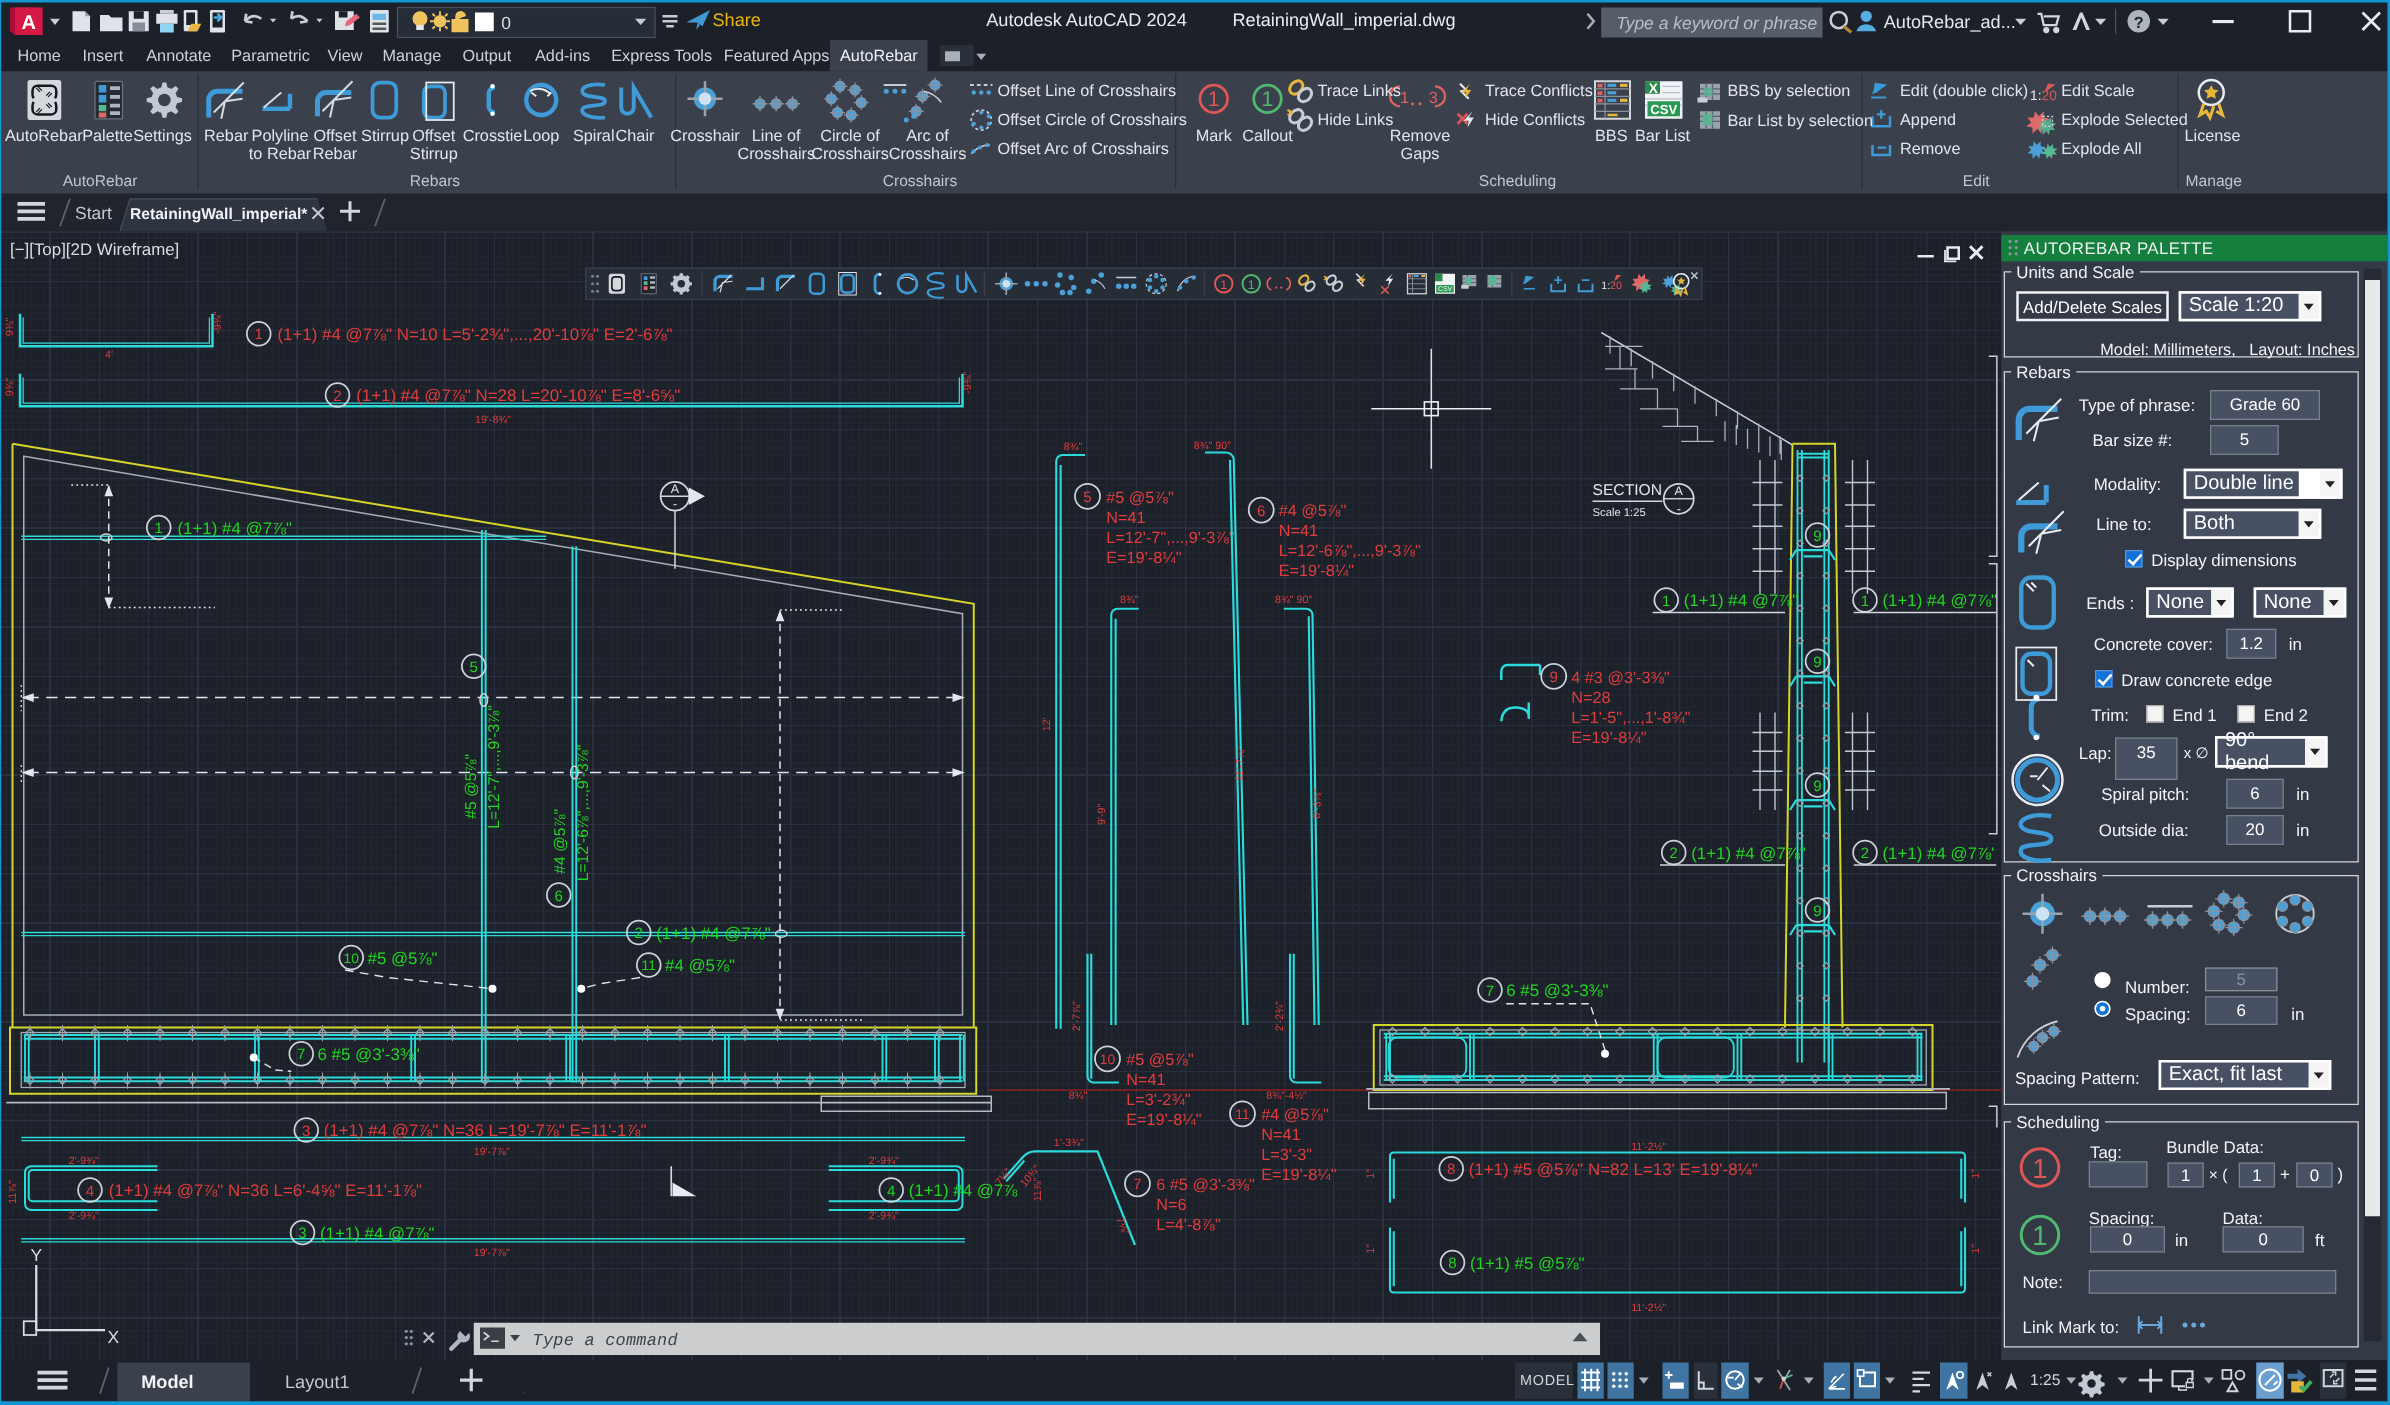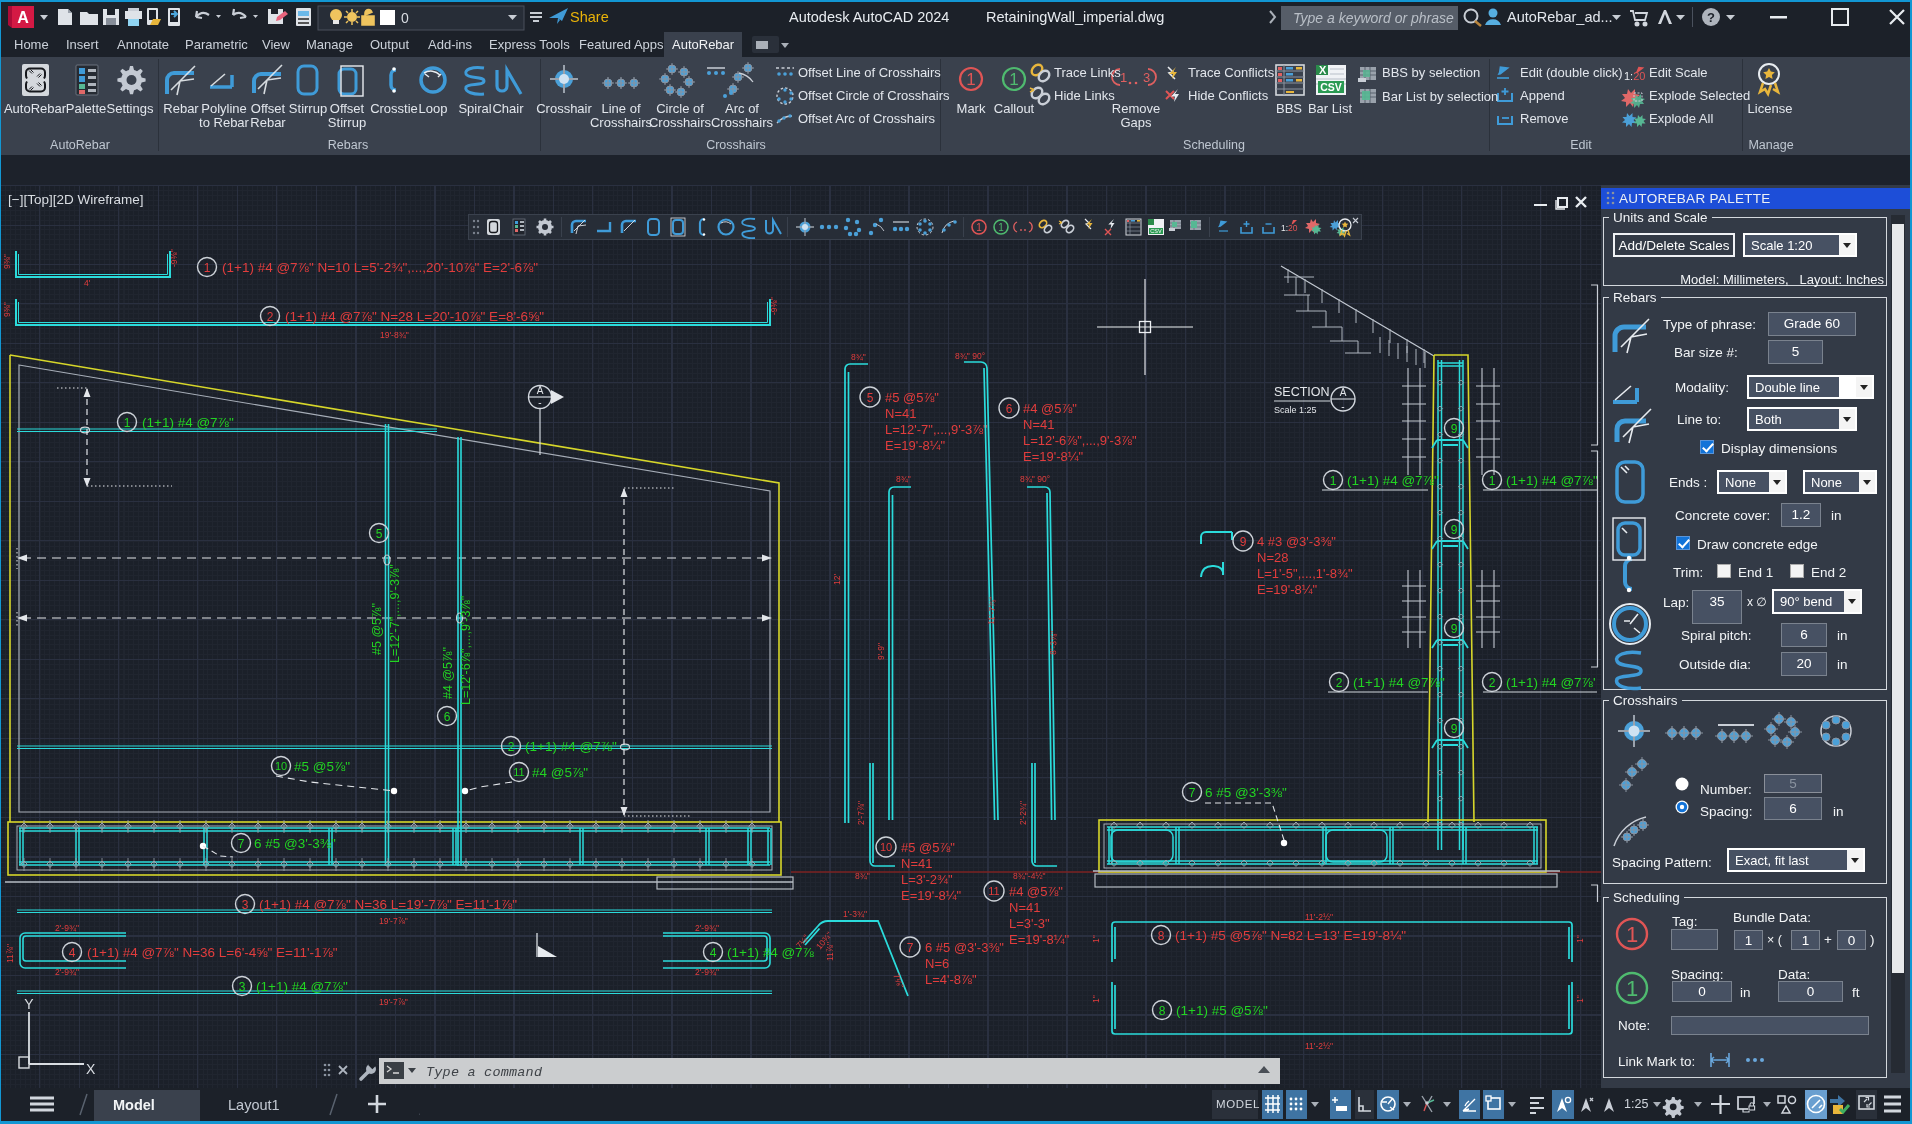--- a/index.html
+++ b/index.html
@@ -29,21 +29,21 @@
 repeating-linear-gradient(to right,#20252f 0 1px,transparent 1px 4.94px),
 repeating-linear-gradient(to bottom,#20252f 0 1px,transparent 1px 4.94px);}
 
 #bottombar{position:absolute;left:0;top:1088px;width:1912px;height:33px;background:#1c2129}
 
 #palette{position:absolute;left:1601px;top:185px;width:309px;height:903px;background:#333a46}
 .grp{position:absolute;border:1px solid #d4d8dd;}
 .grplabel{position:absolute;background:#333a46;padding:0 4px;font-size:13.5px;color:#f0f2f5;white-space:nowrap}
 .field{position:absolute;background:#475163;border:1px solid #7a828e;color:#fff;font-size:13.5px;text-align:center}
 .combo{position:absolute;background:#fff;border:1px solid #fff}
-.combo .cf{position:absolute;left:1px;top:1px;bottom:1px;background:#475163;color:#fff;font-size:13px;padding-left:6px;display:flex;align-items:center}
+.combo .cf{position:absolute;left:1px;top:1px;bottom:1px;background:#475163;color:#fff;font-size:16px;padding-left:6px;display:flex;align-items:center}
 .combo .ca{position:absolute;right:1px;top:1px;bottom:1px;width:16px;background:#f4f4f4;display:flex;align-items:center;justify-content:center}
 .combo .ca:after{content:"";border:4px solid transparent;border-top:5px solid #222;margin-top:4px}
 .plabel{position:absolute;font-size:13.5px;color:#f2f4f6;white-space:nowrap}
 .checkbox{position:absolute;width:14px;height:14px;background:#1273d8;border:1px solid #5a94d8}
 .checkbox:after{content:"";position:absolute;left:4px;top:0px;width:4px;height:9px;border:solid #fff;border-width:0 2px 2px 0;transform:rotate(42deg)}
 .checkbox.off{background:#f4f4f4;border:1px solid #aaa}
 .checkbox.off:after{display:none}
 </style></head>
 <body>
 <div id="frame">
@@ -446,20 +446,33 @@
 </g>
 <g font-size="12.5" fill="#bfc7d1" text-anchor="middle">
  <text x="80" y="92">AutoRebar</text>
           <text x="348" y="92">Rebars</text>
           <text x="736" y="92">Crosshairs</text>
  <text x="1214" y="92">Scheduling</text>
           <text x="1581" y="92">Edit</text>
           <text x="1771" y="92">Manage</text>
 </g>
 </svg>
+</div>
+<div id="filetabs">
+ <svg class="abs" style="left:0;top:0" width="850" height="30" font-family="Liberation Sans,sans-serif">
+  <path d="M14 8 h22 M14 14 h22 M14 20 h22" stroke="#d2d7de" stroke-width="3"></path>
+  <path d="M48 26 l8 -22" stroke="#59626e" stroke-width="1.5"></path>
+  <text x="60" y="20" font-size="14" fill="#c3c9d2">Start</text>
+  <path d="M96 30 l8 -26 h150 l8 26 z" fill="#2e3540"></path>
+  <path d="M96 30 l8 -26 h150" fill="none" stroke="#454d5a" stroke-width="1"></path>
+  <text x="104" y="20" font-size="12.5" font-weight="bold" fill="#f0f2f5">RetainingWall_imperial*</text>
+  <path d="M250 11 l9 9 m0 -9 l-9 9" stroke="#c3c9d2" stroke-width="1.6"></path>
+  <path d="M272 14 h16 m-8 -8 v16" stroke="#d2d7de" stroke-width="2.4"></path>
+  <path d="M300 26 l8 -22" stroke="#59626e" stroke-width="1.5"></path>
+ </svg>
 </div>
 <div id="draw">
       <svg id="cad" class="abs" style="left:0;top:0" width="1601" height="903" viewBox="0 0 1601 903" font-family="Liberation Sans,sans-serif">
         <text x="8" y="19" font-size="13.5" fill="#d9dde2">[−][Top][2D Wireframe]</text>
         <g stroke="#e8ecf0" stroke-width="2" fill="none">
           <path d="M1534 20 h13"></path>
           <rect x="1558" y="13" width="9" height="9"></rect>
           <path d="M1556 15 v9 h9" stroke-width="1.4"></path>
           <path d="M1576 12 l10 10 m0 -10 l-10 10" stroke-width="2.4"></path>
         </g>
@@ -1055,21 +1068,21 @@
             <path d="M640 21 l3 3 l6 -7" stroke="#3fae5f" stroke-width="3" fill="none"></path>
           </g>
    <rect x="656" y="2" width="21" height="29" fill="#2a303a"></rect>
           <rect x="659" y="8" width="15" height="13" fill="none" stroke="#d2d7de" stroke-width="1.6"></rect>
           <path d="M662 17 l3 -3 m-1.5 -1.5 h3 v3 m3 2 l-3 3 m1.5 1.5 h-3 v-3" stroke="#d2d7de" stroke-width="1.2" fill="none" transform="translate(2,-3)"></path>
    <path d="M684 9 h17 M684 16 h17 M684 23 h17" stroke="#d2d7de" stroke-width="2.8"></path>
   </g>
  </svg>
  </div>
 <div id="palette">
- <div class="abs" style="left:0;top:3px;width:309px;height:21px;background:#1d4ed8">
+ <div class="abs" style="left:0;top:3px;width:309px;height:21px;background:#15803d">
   <svg class="abs" style="left:5px;top:3px" width="10" height="16">
           <g fill="#8a93a0">
             <circle cx="2" cy="2" r="1.3"></circle>
             <circle cx="7" cy="2" r="1.3"></circle>
             <circle cx="2" cy="7" r="1.3"></circle>
             <circle cx="7" cy="7" r="1.3"></circle>
             <circle cx="2" cy="12" r="1.3"></circle>
             <circle cx="7" cy="12" r="1.3"></circle>
           </g>
         </svg>

